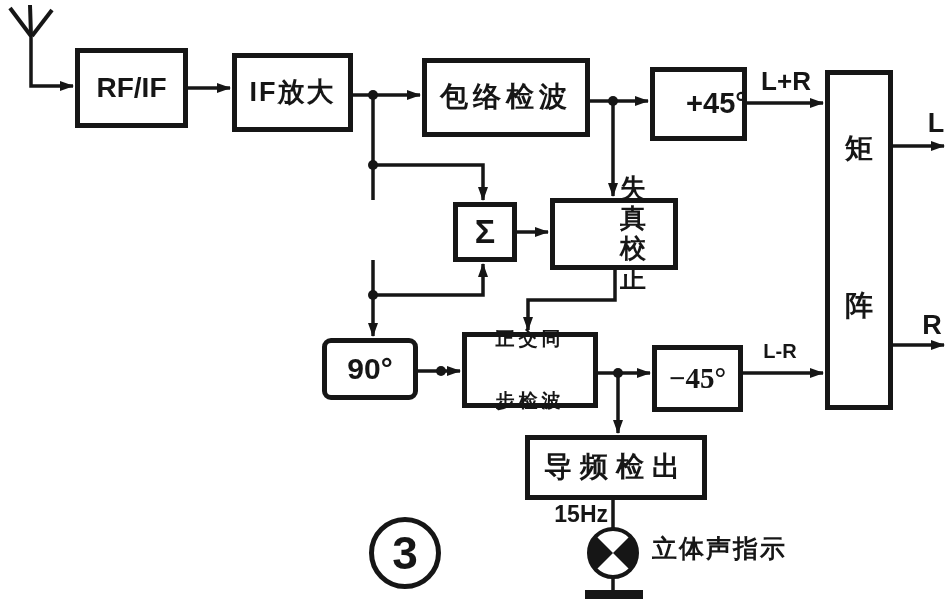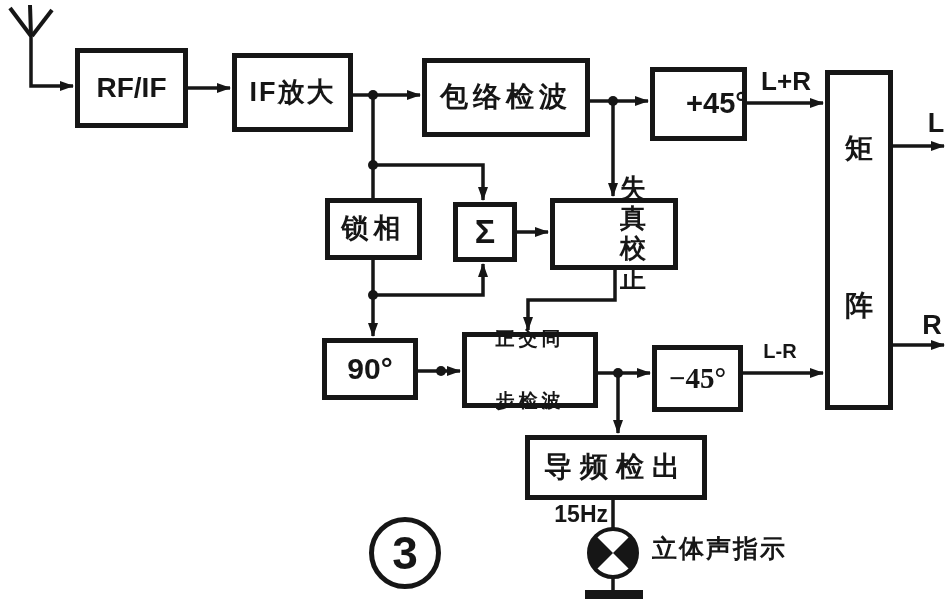--- a/index.html
+++ b/index.html
@@ -96,34 +96,31 @@
 
   <div class="box" style="left:650px;top:67px;width:97px;height:74px;font-size:29px;padding-left:36px;">
     <span>+45°</span>
   </div>
 
   <div class="box" id="matrix-box" style="left:825px;top:70px;width:68px;height:340px;font-size:28px;">
     <span style="top:58px;">矩</span>
     <span style="top:215px;">阵</span>
   </div>
 
-  <div class="box" style="left:325px;top:198px;width:97px;height:62px;font-size:27px;letter-spacing:5px;">
-    <span>锁相</span>
-  </div>
 
   <div class="box" style="left:453px;top:202px;width:64px;height:60px;font-size:34px;">
     <span>Σ</span>
   </div>
 
   <div class="box" style="left:550px;top:198px;width:128px;height:72px;font-size:26px;letter-spacing:10px;padding-left:48px;">
     <span>失真</span>
     <span>校正</span>
   </div>
 
-  <div class="box" style="left:322px;top:338px;width:96px;height:62px;font-size:30px;">
+  <div class="box" style="left:322px;top:338px;width:96px;height:62px;font-size:30px;border-radius:9px;">
     <span>90°</span>
   </div>
 
   <div class="box" style="left:462px;top:332px;width:136px;height:76px;font-size:19px;letter-spacing:4px;gap:40px;">
     <span>正交同</span>
     <span>步检波</span>
   </div>
 
   <div class="box" style="left:652px;top:345px;width:91px;height:67px;font-size:29px;font-family:Liberation Serif, serif;">
     <span>−45°</span>

